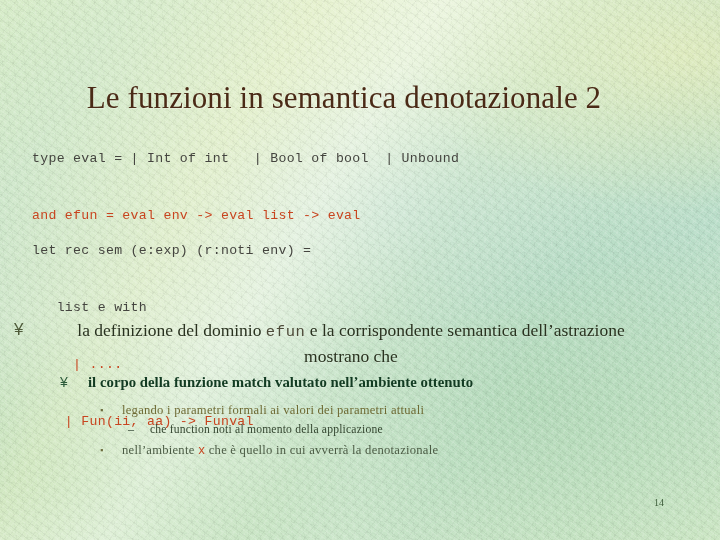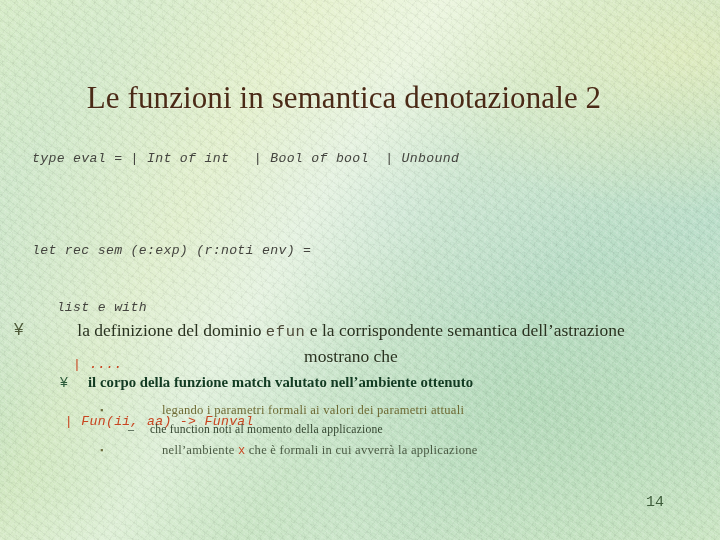--- a/index.html
+++ b/index.html
@@ -96,21 +96,21 @@
     position: absolute;
     font-family: "Liberation Mono", "DejaVu Sans Mono", monospace;
     font-size: 13.2px;
     line-height: 19px;
     white-space: pre;
     letter-spacing: 0.3px;
   }
   #code-block-1 { left: 32px; top: 111px; }
   #code-block-2 { left: 32px; top: 203px; }
 
-  .code-line { white-space: pre; font-style: italic; }
+  .code-line { white-space: pre; }
   .c-gray { color: #44443f; }
   .c-red  { color: #c8441f; }
 
   
   .bullet-row {
     position: absolute;
     display: flex;
     align-items: flex-start;
   }
 
@@ -183,21 +183,20 @@
     font-size: 9px;
     line-height: 18px;
     color: #6b6b3c;
   }
   .bullet-l3 .bullet-text {
     font-family: "Liberation Serif", serif;
     font-size: 12.6px;
     line-height: 18px;
     color: #6e6a33;
     letter-spacing: 0.25px;
-    margin-left: 40px;
   }
   #bullet-l3a { top: 401px; }
   #bullet-l3b { top: 441px; }
   #bullet-l3b .bullet-text { color: #4b5b44; }
   #bullet-l3b .mono-inline {
     font-family: "Liberation Mono", "DejaVu Sans Mono", monospace;
     font-size: 12px;
     color: #c8441f;
   }
 
@@ -220,38 +219,39 @@
     line-height: 17px;
     color: #33452f;
     letter-spacing: 0.2px;
   }
 
   
   .page-number {
     position: absolute;
     right: 56px;
     top: 494px;
-    font-family: Liberation Mono, monospace;
-    font-size: 15px;
+    font-family: Liberation Serif, serif;
+    font-size: 10px;
     line-height: 18px;
     color: #3d5c3a;
   }
 </style>
 </head>
 <body>
 
 <div id="slide">
   <div id="texture"></div>
 
   <div id="content">
 
     <div class="title">Le funzioni in semantica denotazionale 2</div>
 
     <div class="code" id="code-block-1">
       <div class="code-line c-gray">type eval = | Int of int   | Bool of bool  | Unbound</div>
+      <div class="code-line c-red">and efun = eval env -&gt; eval list -&gt; eval</div>
     </div>
 
     <div class="code" id="code-block-2">
       <div class="code-line c-gray">let rec sem (e:exp) (r:noti env) =</div>
       <div class="code-line c-gray">   list e with</div>
       <div class="code-line c-red">     | ....</div>
       <div class="code-line c-red">    | Fun(ii, aa) -&gt; Funval</div>
     </div>
 
     <div class="bullet-row" id="bullet-l1">
@@ -269,19 +269,19 @@
       <span class="bullet-text">legando i parametri formali ai valori dei parametri attuali</span>
     </div>
 
     <div class="bullet-row" id="bullet-l4">
       <span class="bullet-mark">–</span>
       <span class="bullet-text">che function noti al momento della applicazione</span>
     </div>
 
     <div class="bullet-row bullet-l3" id="bullet-l3b">
       <span class="bullet-mark">▪</span>
-      <span class="bullet-text"><span>nell’ambiente </span><span class="mono-inline">x</span><span> che è formali in cui avverrà la applicazione</span></span>
+      <span class="bullet-text"><span>nell’ambiente </span><span class="mono-inline">x</span><span> che è quello in cui avverrà la denotazionale</span></span>
     </div>
 
     <div class="page-number">14</div>
 
   </div>
 </div>
 
 </body></html>

